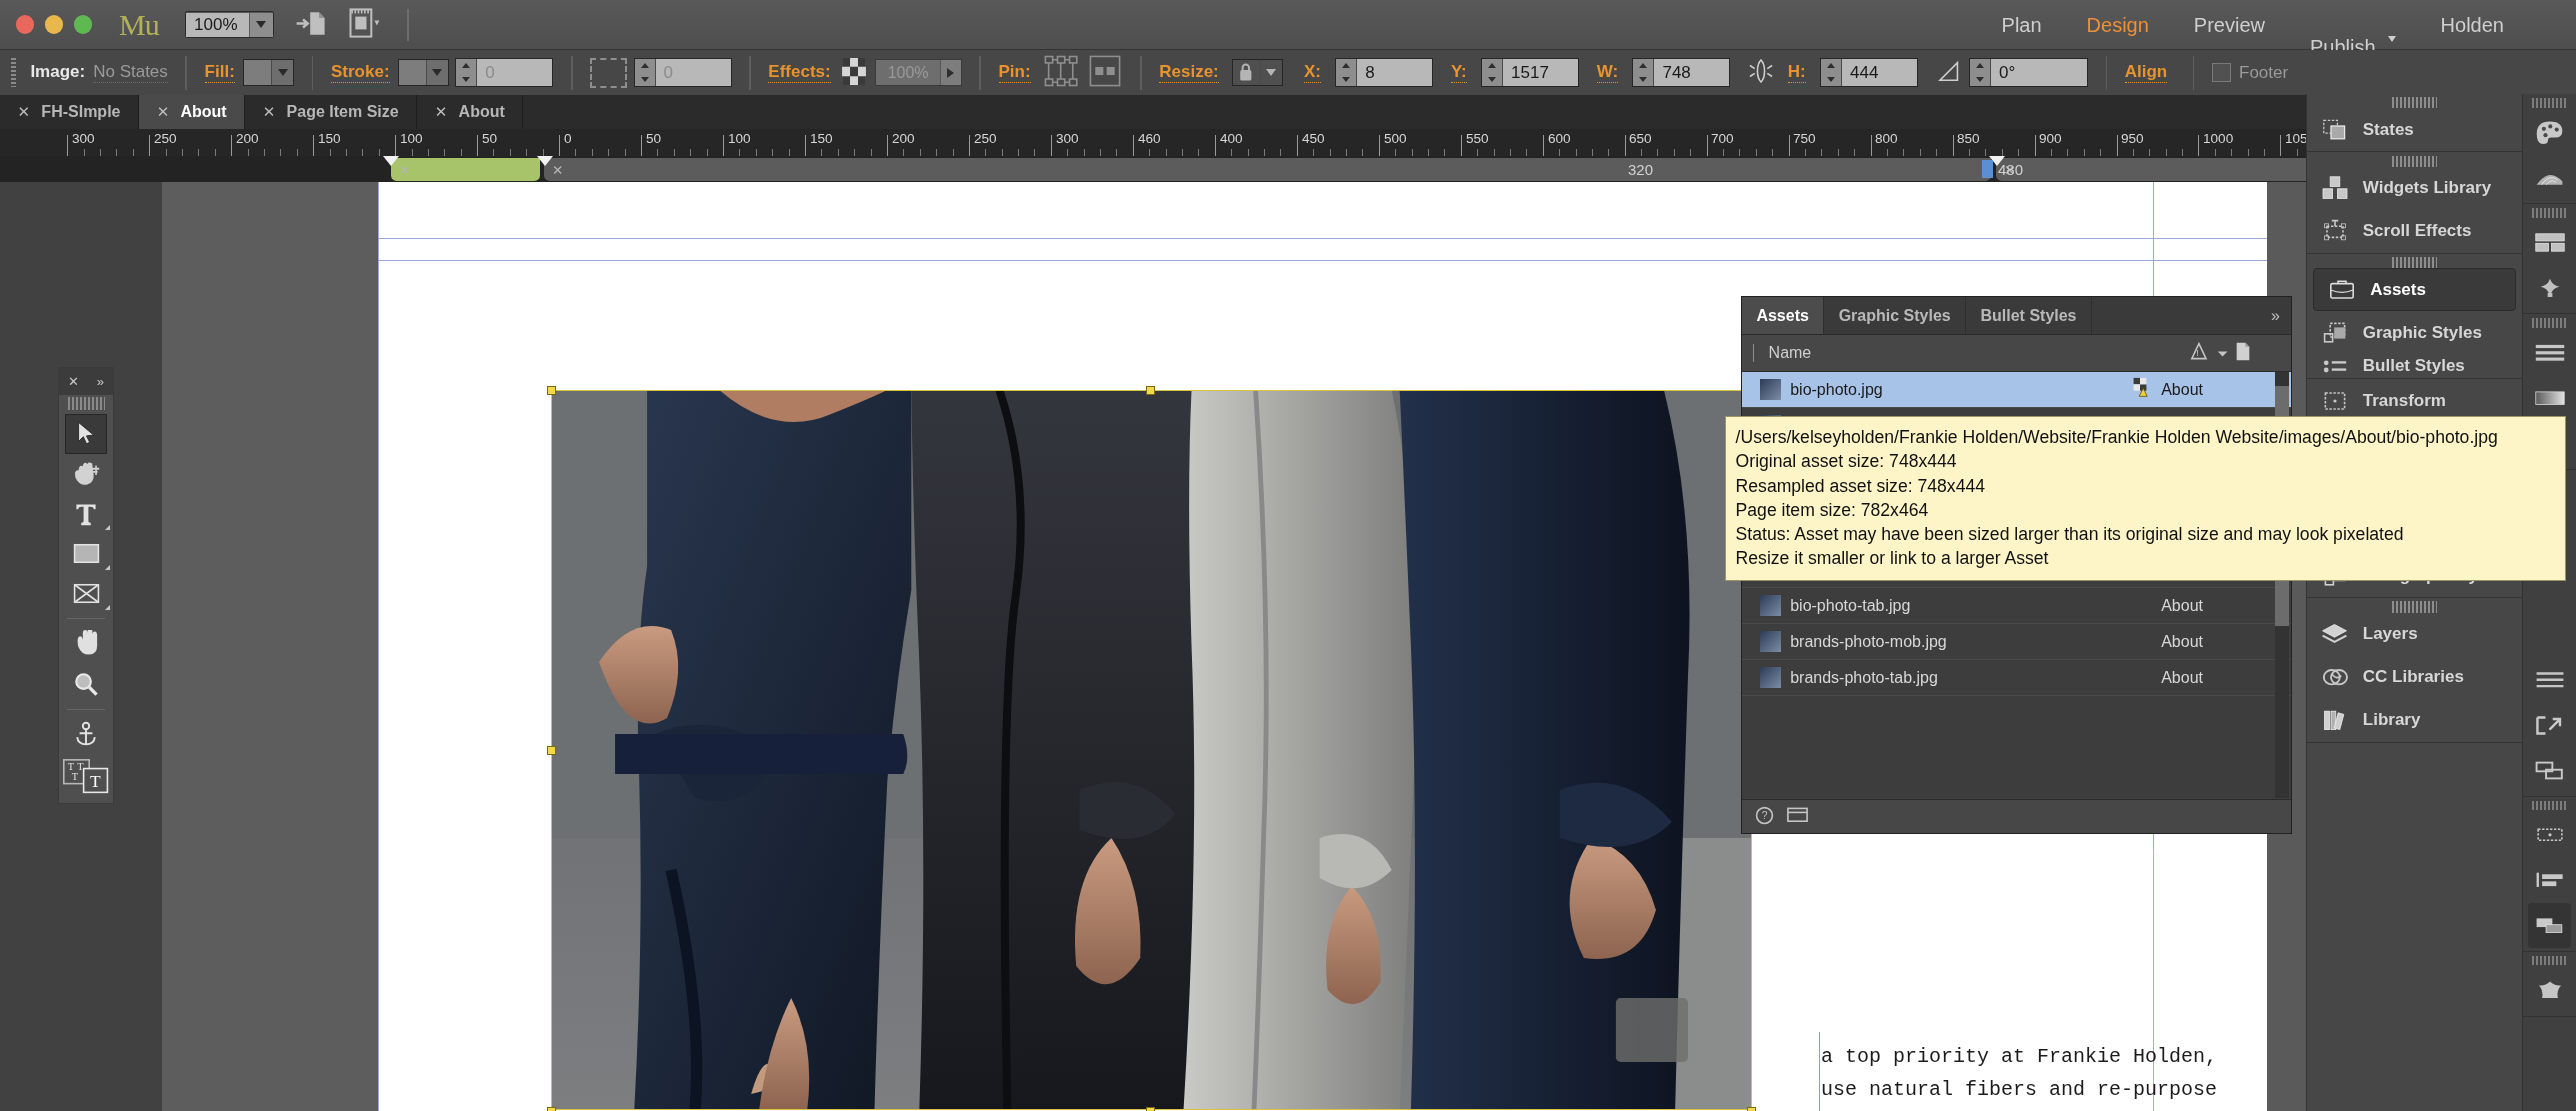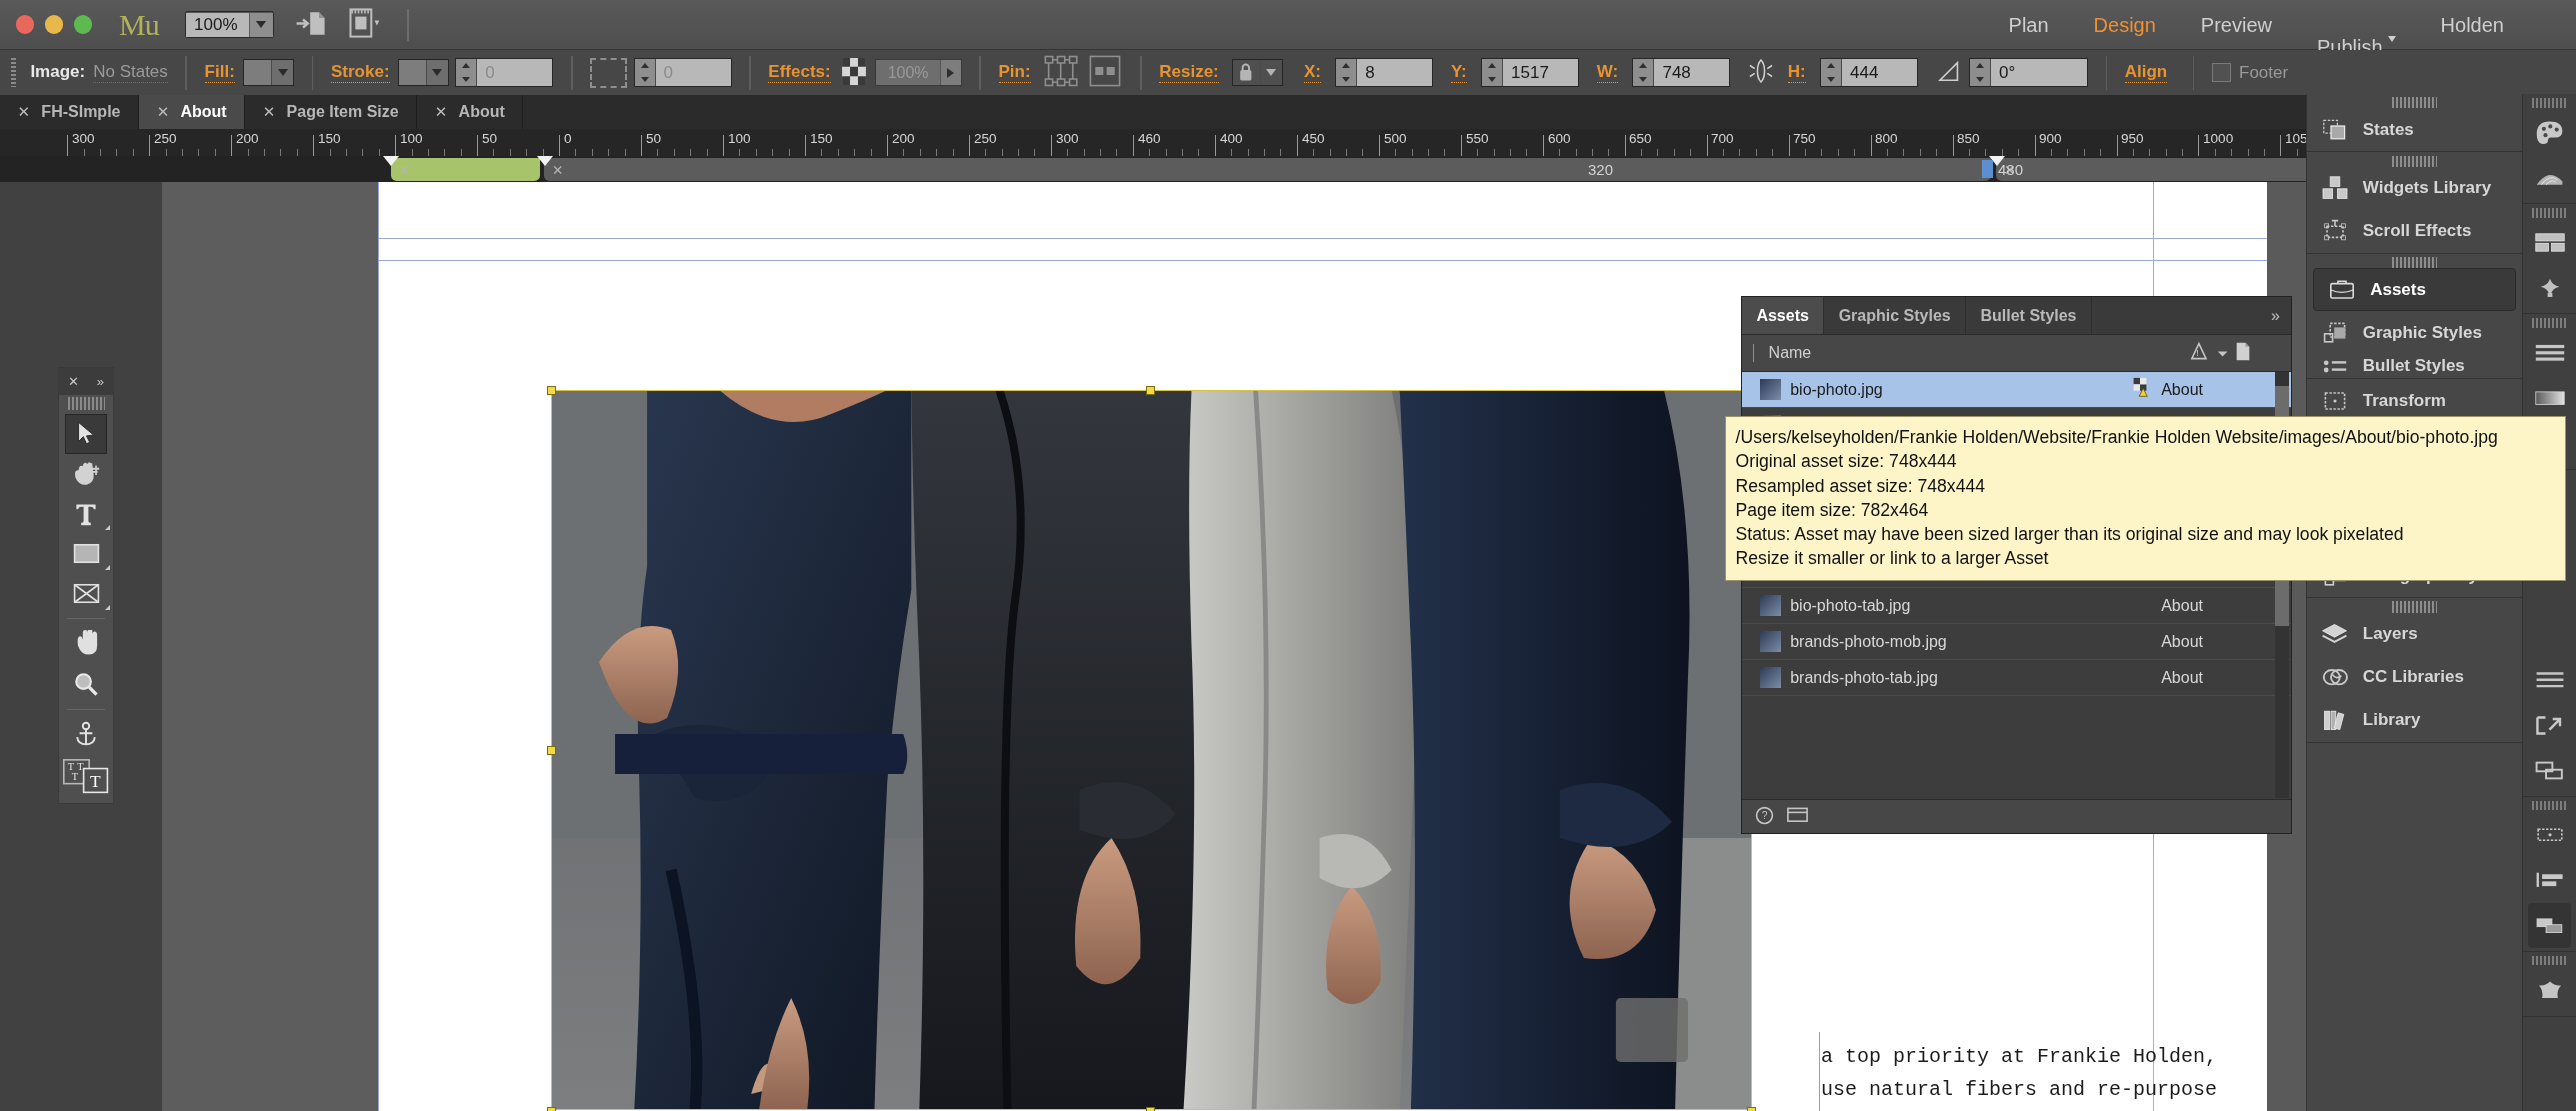--- a/index.html
+++ b/index.html
@@ -44,21 +44,21 @@
   }
   .tri-down { width: 0; height: 0; border-left: 5.6px solid transparent;
     border-right: 5.6px solid transparent; border-top: 7.2px solid #2a2a2a; }
   .tb-icon { margin-left: 21px; opacity: .85; }
   .tb-sep { width: 1.6px; height: 32px; background: #6d6d6d; margin-left: 22.4px; }
 
   .menu { position: absolute; right: 72px; top: 0; height: 50px;
     display: flex; align-items: center; gap: 45px; }
   .menu-item { font-size: 20px; color: #cfcfcf; }
   .menu-item.active { color: #ef9034; }
-  .menu-pub { display: flex; gap: 5px; margin-top: 44px; }
+  .menu-pub { display: flex; gap: 12px; margin-top: 44px; }
   .tri-down-sm { width: 0; height: 0; border-left: 4.8px solid transparent;
     border-right: 4.8px solid transparent; border-top: 6.4px solid #cfcfcf; }
 
   .collapse-chev { position: absolute; right: 13px; top: 94px;
     color: #b9b9b9; font-size: 16px; }
 
   
   .controlbar {
     position: absolute; left: 0; top: 50px; width: 2576px; height: 46px;
     background: #474747; border-bottom: 0.8px solid #333;
@@ -665,21 +665,21 @@
     <div class="bpseg" style="left:1996px;width:520px;background:#5c5c5c;border-radius:0 0 5.6px 5.6px;">
       <span class="bx">✕</span>
     </div>
     <div class="bpseg" style="left:2522px;width:54px;background:#5c5c5c;border-radius:0 0 0 5.6px;"></div>
 
     <div class="bphandle" style="left:383px;"></div>
     <div class="bphandle" style="left:537px;"></div>
     <div class="bphandle" style="left:1989px;"></div>
     <div class="bphandle" style="left:2514px;"></div>
 
-    <span class="bplabel" style="left:1588px;">320</span>
+    <span class="bplabel" style="left:1628px;">320</span>
     <span class="bpchip" style="left:1982px;background:#5b8fd0;"></span>
     <span class="bplabel" style="left:1998px;">480</span>
     <span class="bpchip" style="left:2508px;background:#63ccc4;"></span>
     <span class="bplabel" style="left:2524px;">768</span>
   </div>
 
   <div class="canvas">
     <div class="pasteboard-left"></div>
     <div class="page-edge"></div>
     <div class="page-white"></div>

